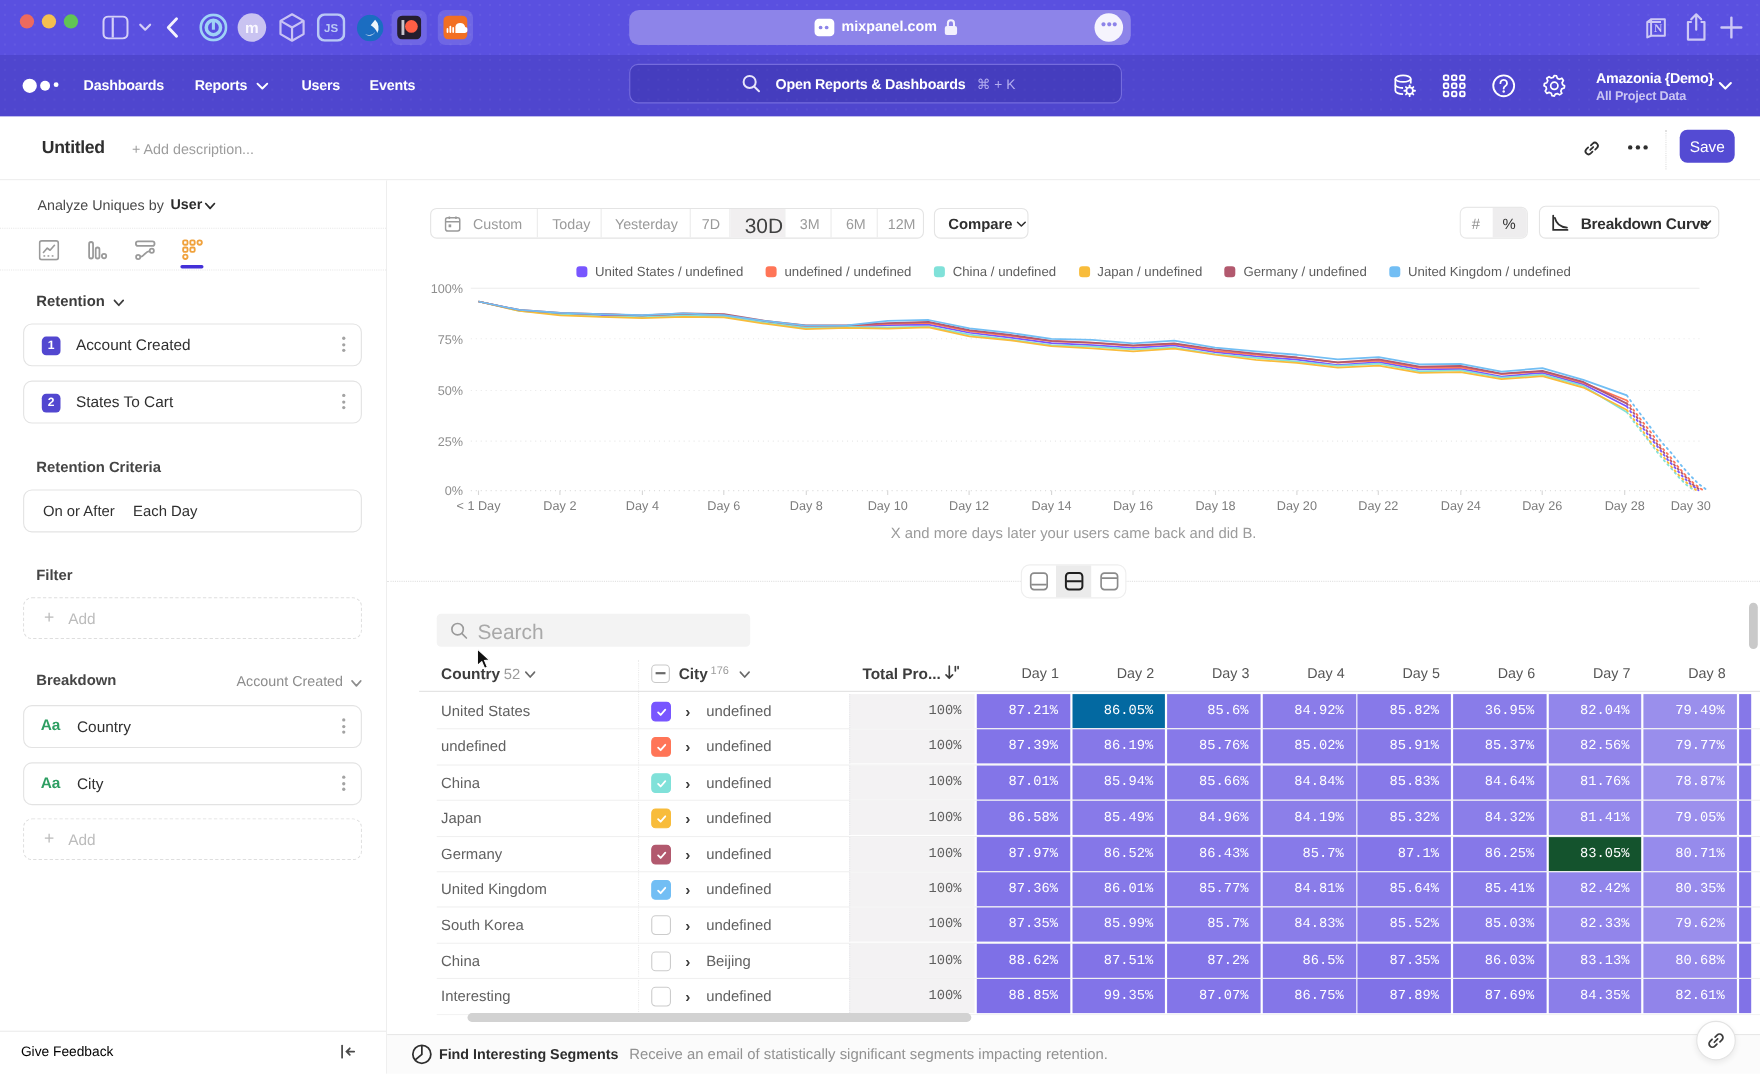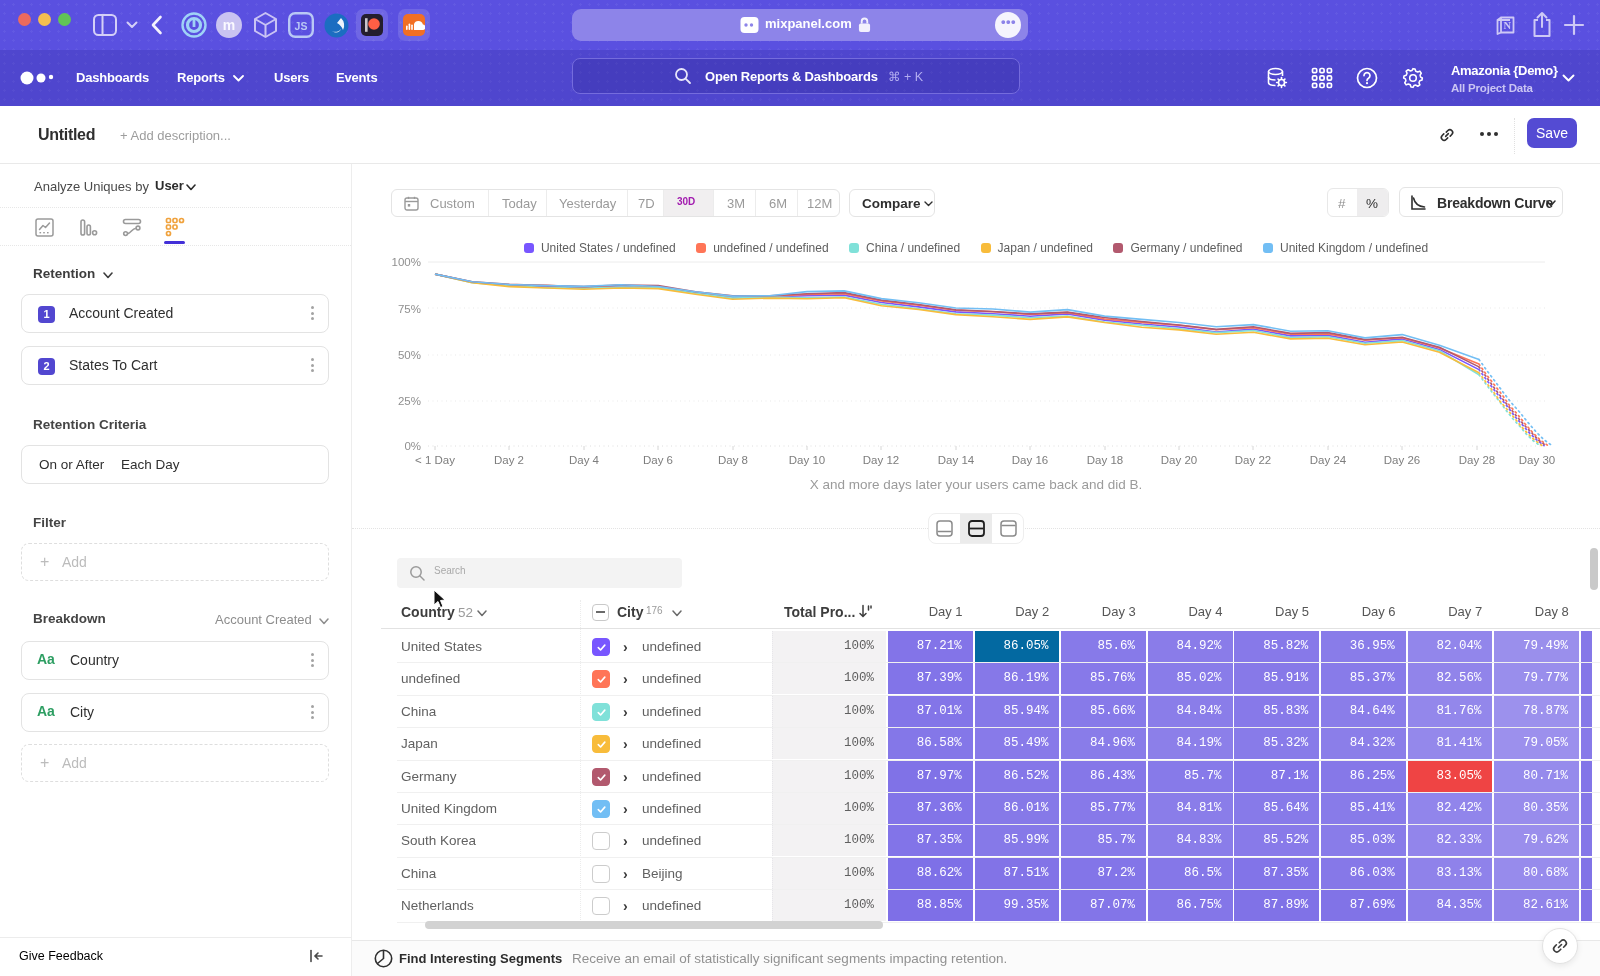--- a/index.html
+++ b/index.html
@@ -24,21 +24,21 @@
 .badge { position:absolute; left:16px; top:11px; width:17px; height:17px; background:#5247d0; border-radius:4px; color:#fff; font-size:11px; font-weight:700; text-align:center; line-height:17px; }
 .ctext { position:absolute; left:47px; top:0; height:37px; line-height:37px; font-size:14px; color:#2f2f2f; }
 .kebab { position:absolute; right:14px; top:11px; }
 .kebab i { display:block; width:3px; height:3px; border-radius:50%; background:#a3a3a3; margin:0 0 2.5px 0; }
 .dashcard { position:absolute; left:21px; width:308px; height:38px; border:1px dashed #dedede; border-radius:8px; color:#bcbcbc; font-size:14px; line-height:36px; padding-left:40px; }
 .dashcard .plus { position:absolute; left:18px; top:0; font-size:16px; }
 .shead { position:absolute; left:33px; font-size:13.5px; font-weight:700; color:#454545; }
 
 #main { position:absolute; left:352px; top:164px; width:1248px; height:812px; background:#fff; }
 .seg { color:#9a9a9a; font-size:13px; }
-.segdark { color:#a21caf; font-weight:700; font-size:10px; }
+.segdark { color:#404040; font-weight:400; font-size:19px; }
 
 .legsw { display:inline-block; width:10px; height:10px; border-radius:3px; margin-right:7px; vertical-align:-1px; }
 .legitem { display:inline-block; margin:0 8px; font-size:12px; color:#5e5e5e; }
 
 .trow { position:absolute; left:0; width:1248px; height:32.4px; }
 .trow::after { content:""; position:absolute; left:45px; right:0; bottom:0; border-bottom:1px solid #f0f0f0; }
 .tc-country { position:absolute; left:49px; top:0; height:32px; line-height:32px; font-size:13.5px; color:#616161; }
 .tc-cb { position:absolute; left:240px; top:0; height:32px; line-height:32px; }
 .cb { position:absolute; display:inline-block; width:18px; height:18px; top:7px; border-radius:4px; border:1px solid #cccccc; background:#fff; }
 .cb svg { position:absolute; left:3px; top:3px; }
@@ -474,21 +474,21 @@
 <svg class="abs" style="left:999px;top:519px" width="19" height="19" viewBox="0 0 19 19">
   <rect x="2" y="2" width="15" height="15" rx="3" fill="none" stroke="#8a8a8a" stroke-width="1.5"></rect>
   <line x1="2.5" y1="6.5" x2="16.5" y2="6.5" stroke="#8a8a8a" stroke-width="1.5"></line>
 </svg>
 
 <div class="abs" style="left:397px;top:558px;width:285px;height:30px;background:#f3f3f3;border-radius:4px"></div>
 <svg class="abs" style="left:409px;top:565px" width="17" height="17" viewBox="0 0 17 17">
   <circle cx="7" cy="7" r="5.2" fill="none" stroke="#9a9a9a" stroke-width="1.5"></circle>
   <line x1="11" y1="11" x2="15" y2="15" stroke="#9a9a9a" stroke-width="1.5" stroke-linecap="round"></line>
 </svg>
-<div class="abs" style="left:434px;top:565px;font-size:10px;color:#a9a9a9">Search</div>
+<div class="abs" style="left:434px;top:565px;font-size:19px;color:#a9a9a9">Search</div>
 
 <div class="abs" style="left:401px;top:604px;font-size:14px;font-weight:700;color:#3d3d3d">Country</div>
 <div class="abs" style="left:458px;top:605px;font-size:13.5px;color:#9b9b9b">52</div>
 <svg class="abs" style="left:477px;top:610px" width="10" height="7" viewBox="0 0 10 7">
     <path d="M1 1 L5 5.5 L9 1" stroke="#6a6a6a" stroke-width="1.5" fill="none" stroke-linecap="round" stroke-linejoin="round"></path>
   </svg>
 <div class="abs" style="left:592px;top:604px;width:17px;height:17px;border:1px solid #c9c9c9;border-radius:4px;background:#fff"></div>
 <div class="abs" style="left:596px;top:611px;width:9px;height:2px;background:#6a6a6a"></div>
 <div class="abs" style="left:617px;top:604px;font-size:14px;font-weight:700;color:#3d3d3d">City</div>
 <div class="abs" style="left:646px;top:605px;font-size:10px;color:#9b9b9b">176</div>
@@ -631,21 +631,21 @@
         <span class="cityname">undefined</span>
       </div>
       <div class="tc-total">100%</div>
       <div class="tc-days">
         <div class="dc" style="left:0px;background:rgb(128,114,231)">87.97%</div>
         <div class="dc" style="left:86.6px;background:rgb(133,119,232)">86.52%</div>
         <div class="dc" style="left:173.2px;background:rgb(133,119,232)">86.43%</div>
         <div class="dc" style="left:259.8px;background:rgb(135,122,233)">85.7%</div>
         <div class="dc" style="left:346.4px;background:rgb(131,117,232)">87.1%</div>
         <div class="dc" style="left:433px;background:rgb(134,120,232)">86.25%</div>
-        <div class="dc" style="left:519.6px;background:#ef4444">83.05%</div>
+        <div class="dc" style="left:519.6px;background:#14532d">83.05%</div>
         <div class="dc" style="left:606.2px;background:rgb(150,139,236)">80.71%</div>
         <div class="dc" style="left:692.8px;width:10px;background:rgb(131,117,232)"></div>
       </div>
     </div>
 <div class="trow" style="top:162px">
       <div class="tc-country">United Kingdom</div>
       <div class="tc-cb">
         <span class="cb" style="background:#72BEF4;border-color:#72BEF4">
           <svg width="11" height="11" viewBox="0 0 12 12">
             <path d="M2.5 6.2 L5 8.7 L9.6 3.4" stroke="#fff" stroke-width="1.8" fill="none" stroke-linecap="round" stroke-linejoin="round"></path>
@@ -701,21 +701,21 @@
         <div class="dc" style="left:173.2px;background:rgb(131,117,232)">87.2%</div>
         <div class="dc" style="left:259.8px;background:rgb(133,119,232)">86.5%</div>
         <div class="dc" style="left:346.4px;background:rgb(130,116,232)">87.35%</div>
         <div class="dc" style="left:433px;background:rgb(134,120,232)">86.03%</div>
         <div class="dc" style="left:519.6px;background:rgb(143,130,234)">83.13%</div>
         <div class="dc" style="left:606.2px;background:rgb(151,139,236)">80.68%</div>
         <div class="dc" style="left:692.8px;width:10px;background:rgb(129,115,231)"></div>
       </div>
     </div>
 <div class="trow" style="top:259.2px">
-      <div class="tc-country">Netherlands</div>
+      <div class="tc-country">Interesting</div>
       <div class="tc-cb">
         <span class="cb"></span>
         <span class="chev">›</span>
         <span class="cityname">undefined</span>
       </div>
       <div class="tc-total">100%</div>
       <div class="tc-days">
         <div class="dc" style="left:0px;background:rgb(126,111,231)">88.85%</div>
         <div class="dc" style="left:86.6px;background:rgb(130,116,232)">99.35%</div>
         <div class="dc" style="left:173.2px;background:rgb(131,117,232)">87.07%</div>

